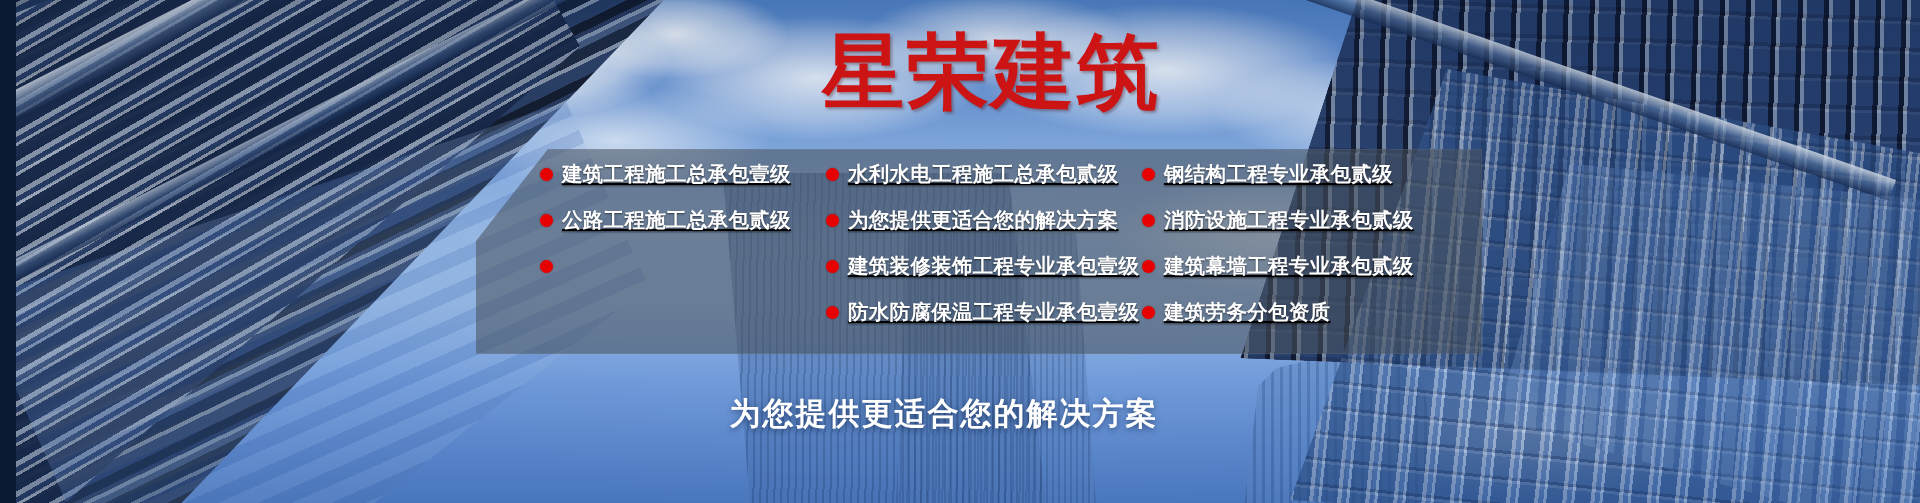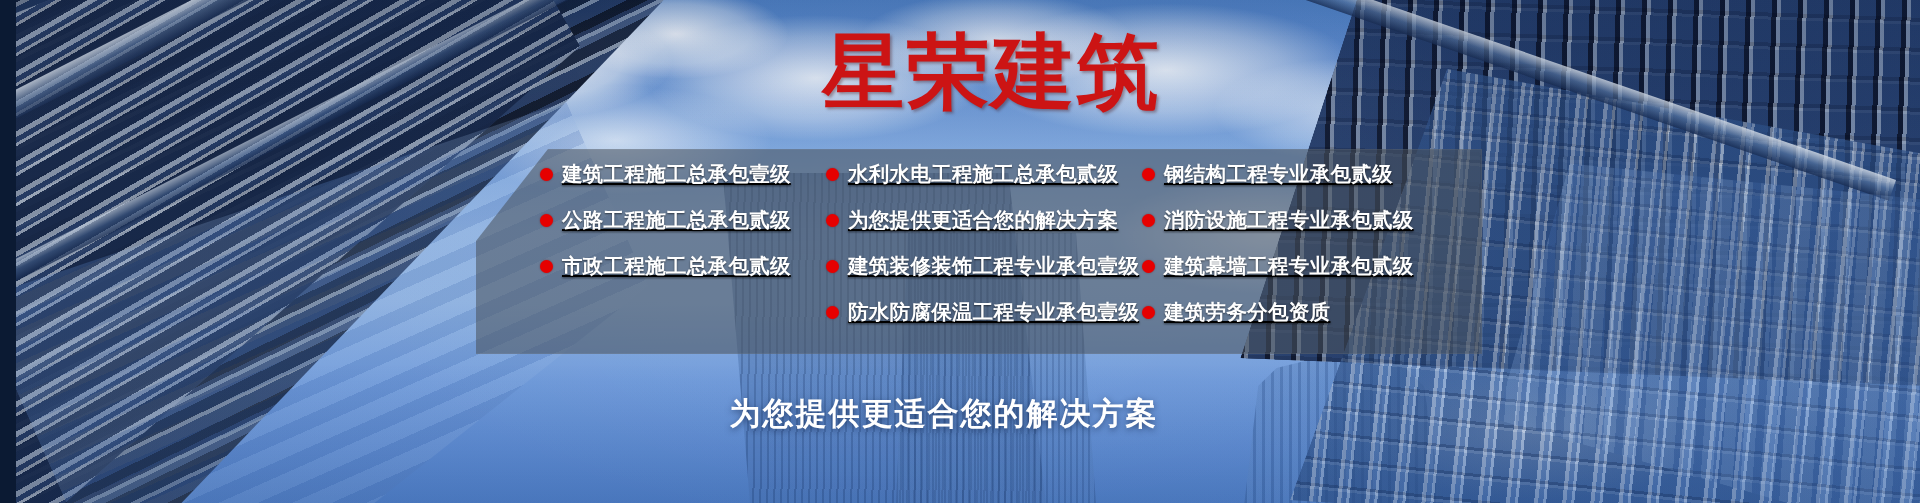--- a/index.html
+++ b/index.html
@@ -314,21 +314,20 @@
         <div class="qual-item">
           <span class="bullet"></span>
           <span class="qual-text">建筑工程施工总承包壹级</span>
         </div>
         <div class="qual-item">
           <span class="bullet"></span>
           <span class="qual-text">公路工程施工总承包贰级</span>
         </div>
         <div class="qual-item">
           <span class="bullet"></span>
-          <span class="qual-text">市政工程施工总承包贰级</span>
         </div>
       </div>
 
       <div class="qual-col c2">
         <div class="qual-item">
           <span class="bullet"></span>
           <span class="qual-text">水利水电工程施工总承包贰级</span>
         </div>
         <div class="qual-item">
           <span class="bullet"></span>

